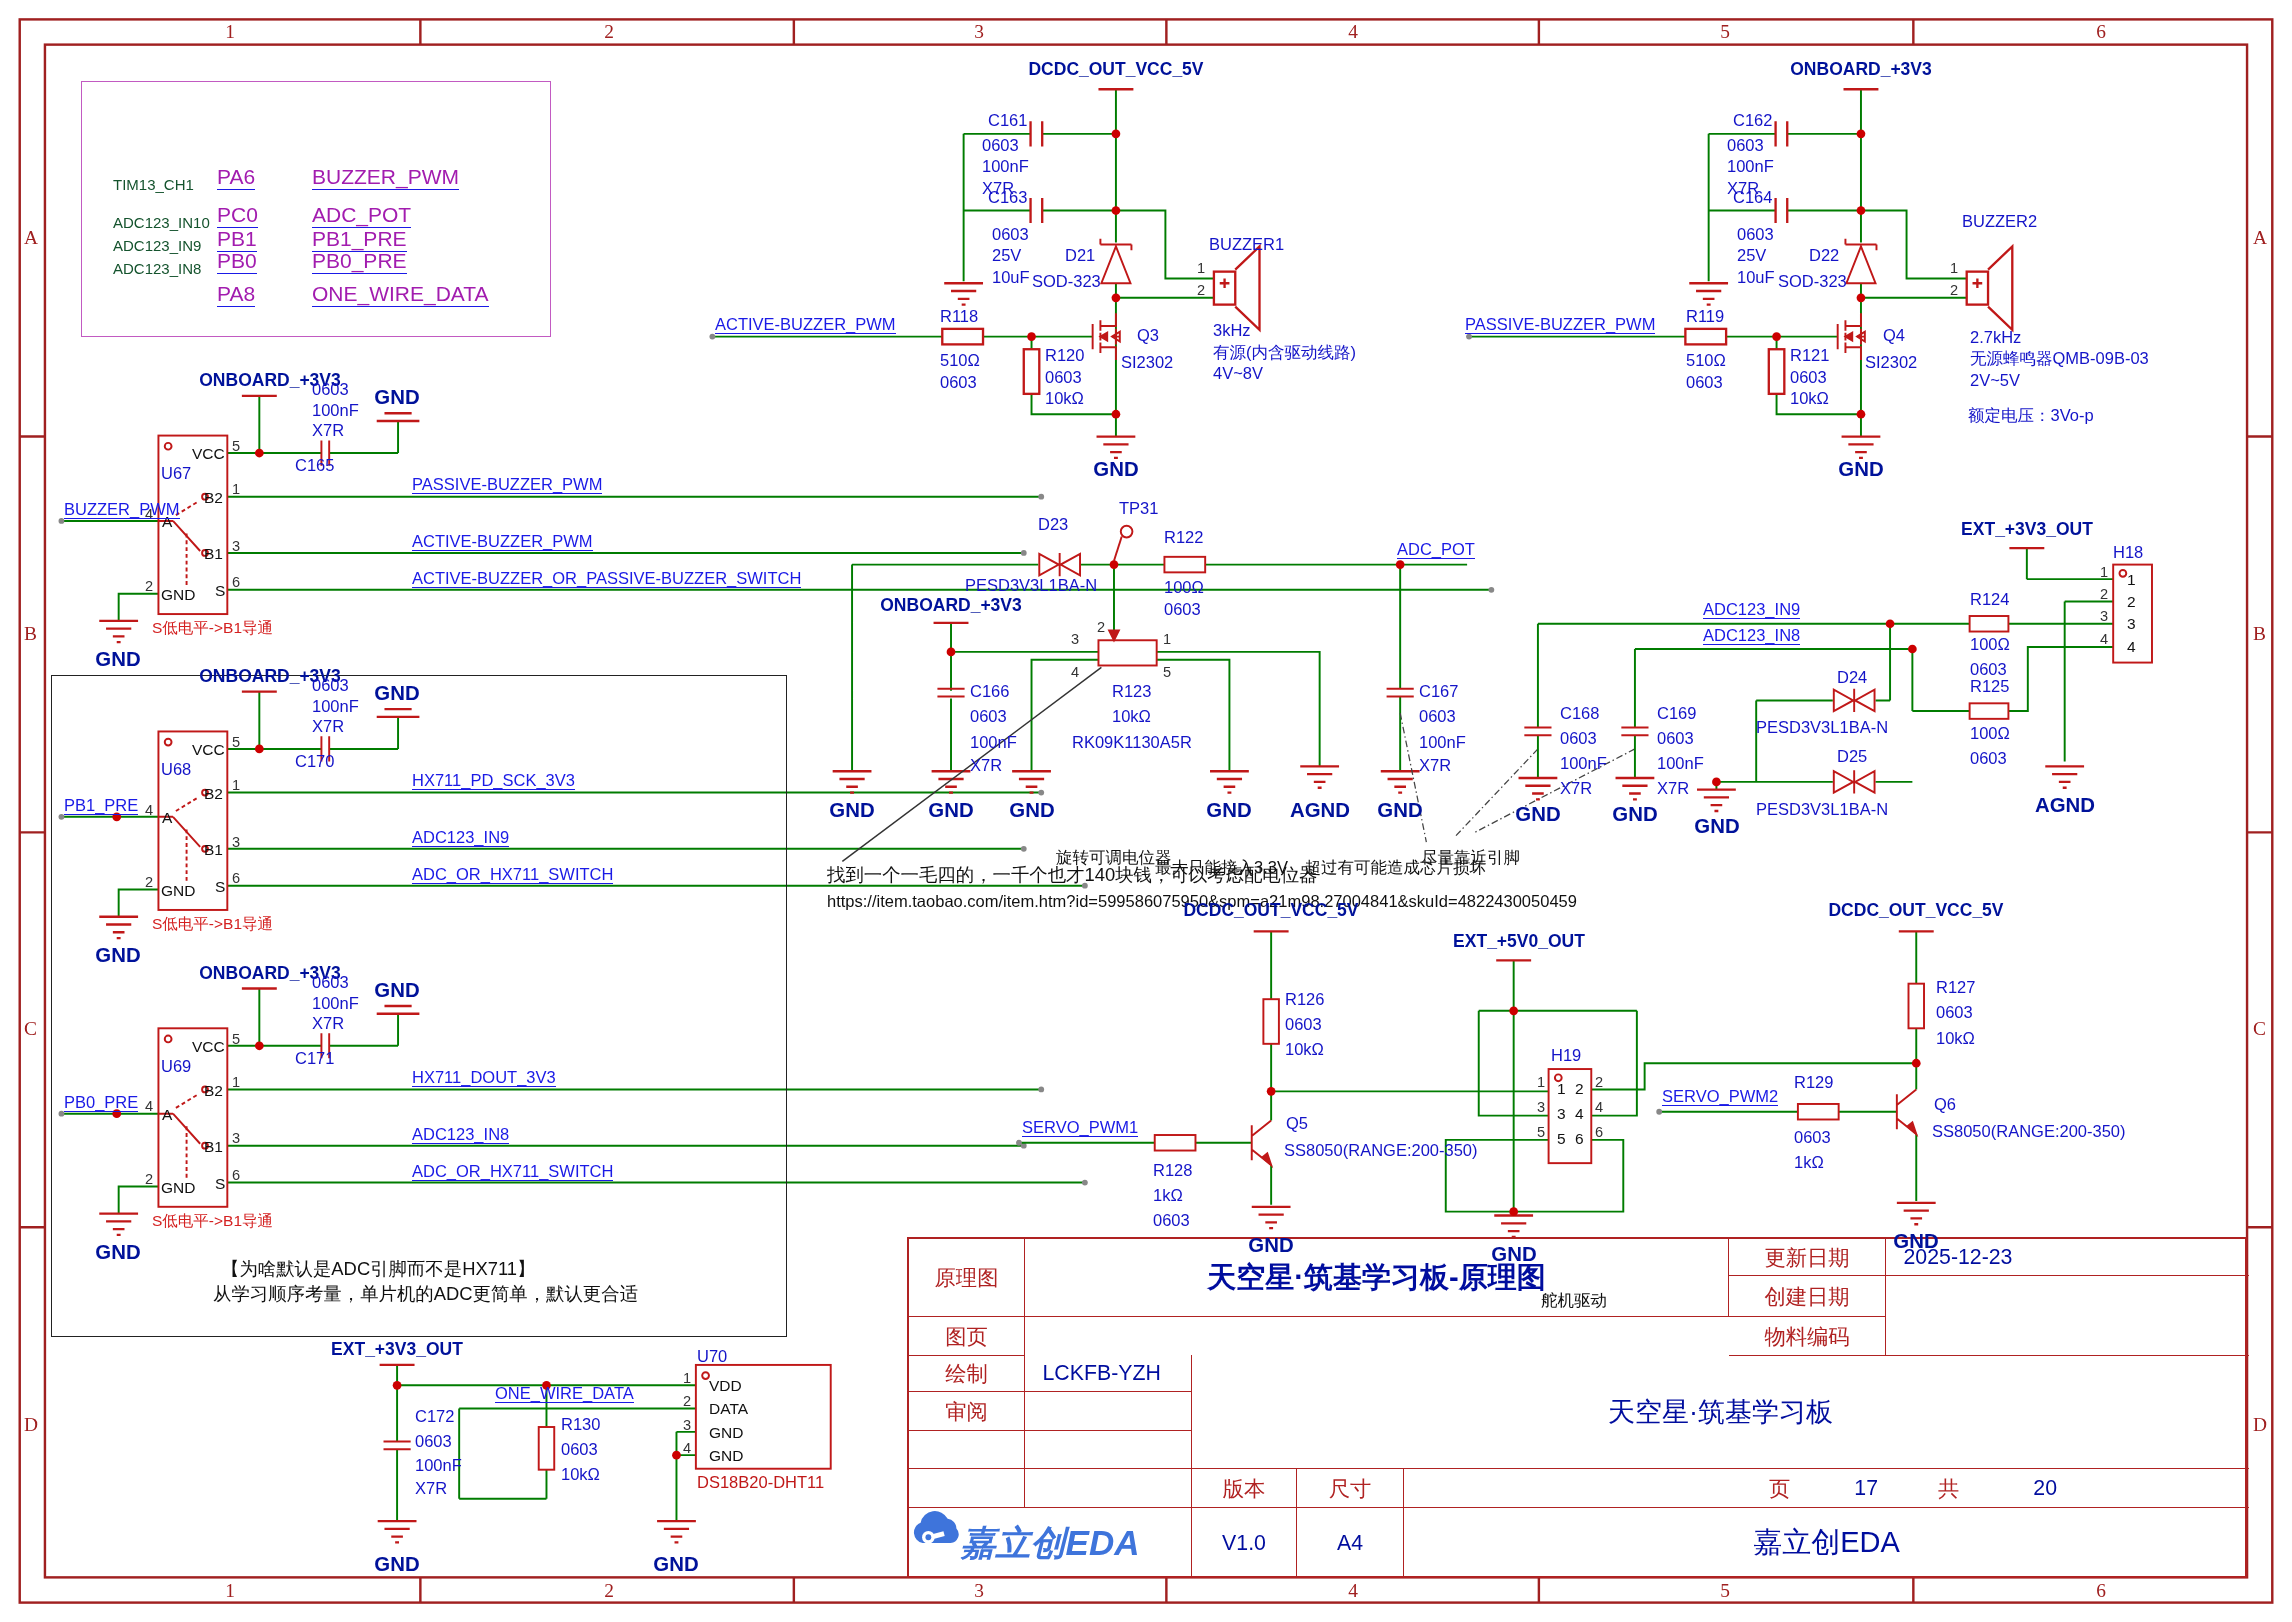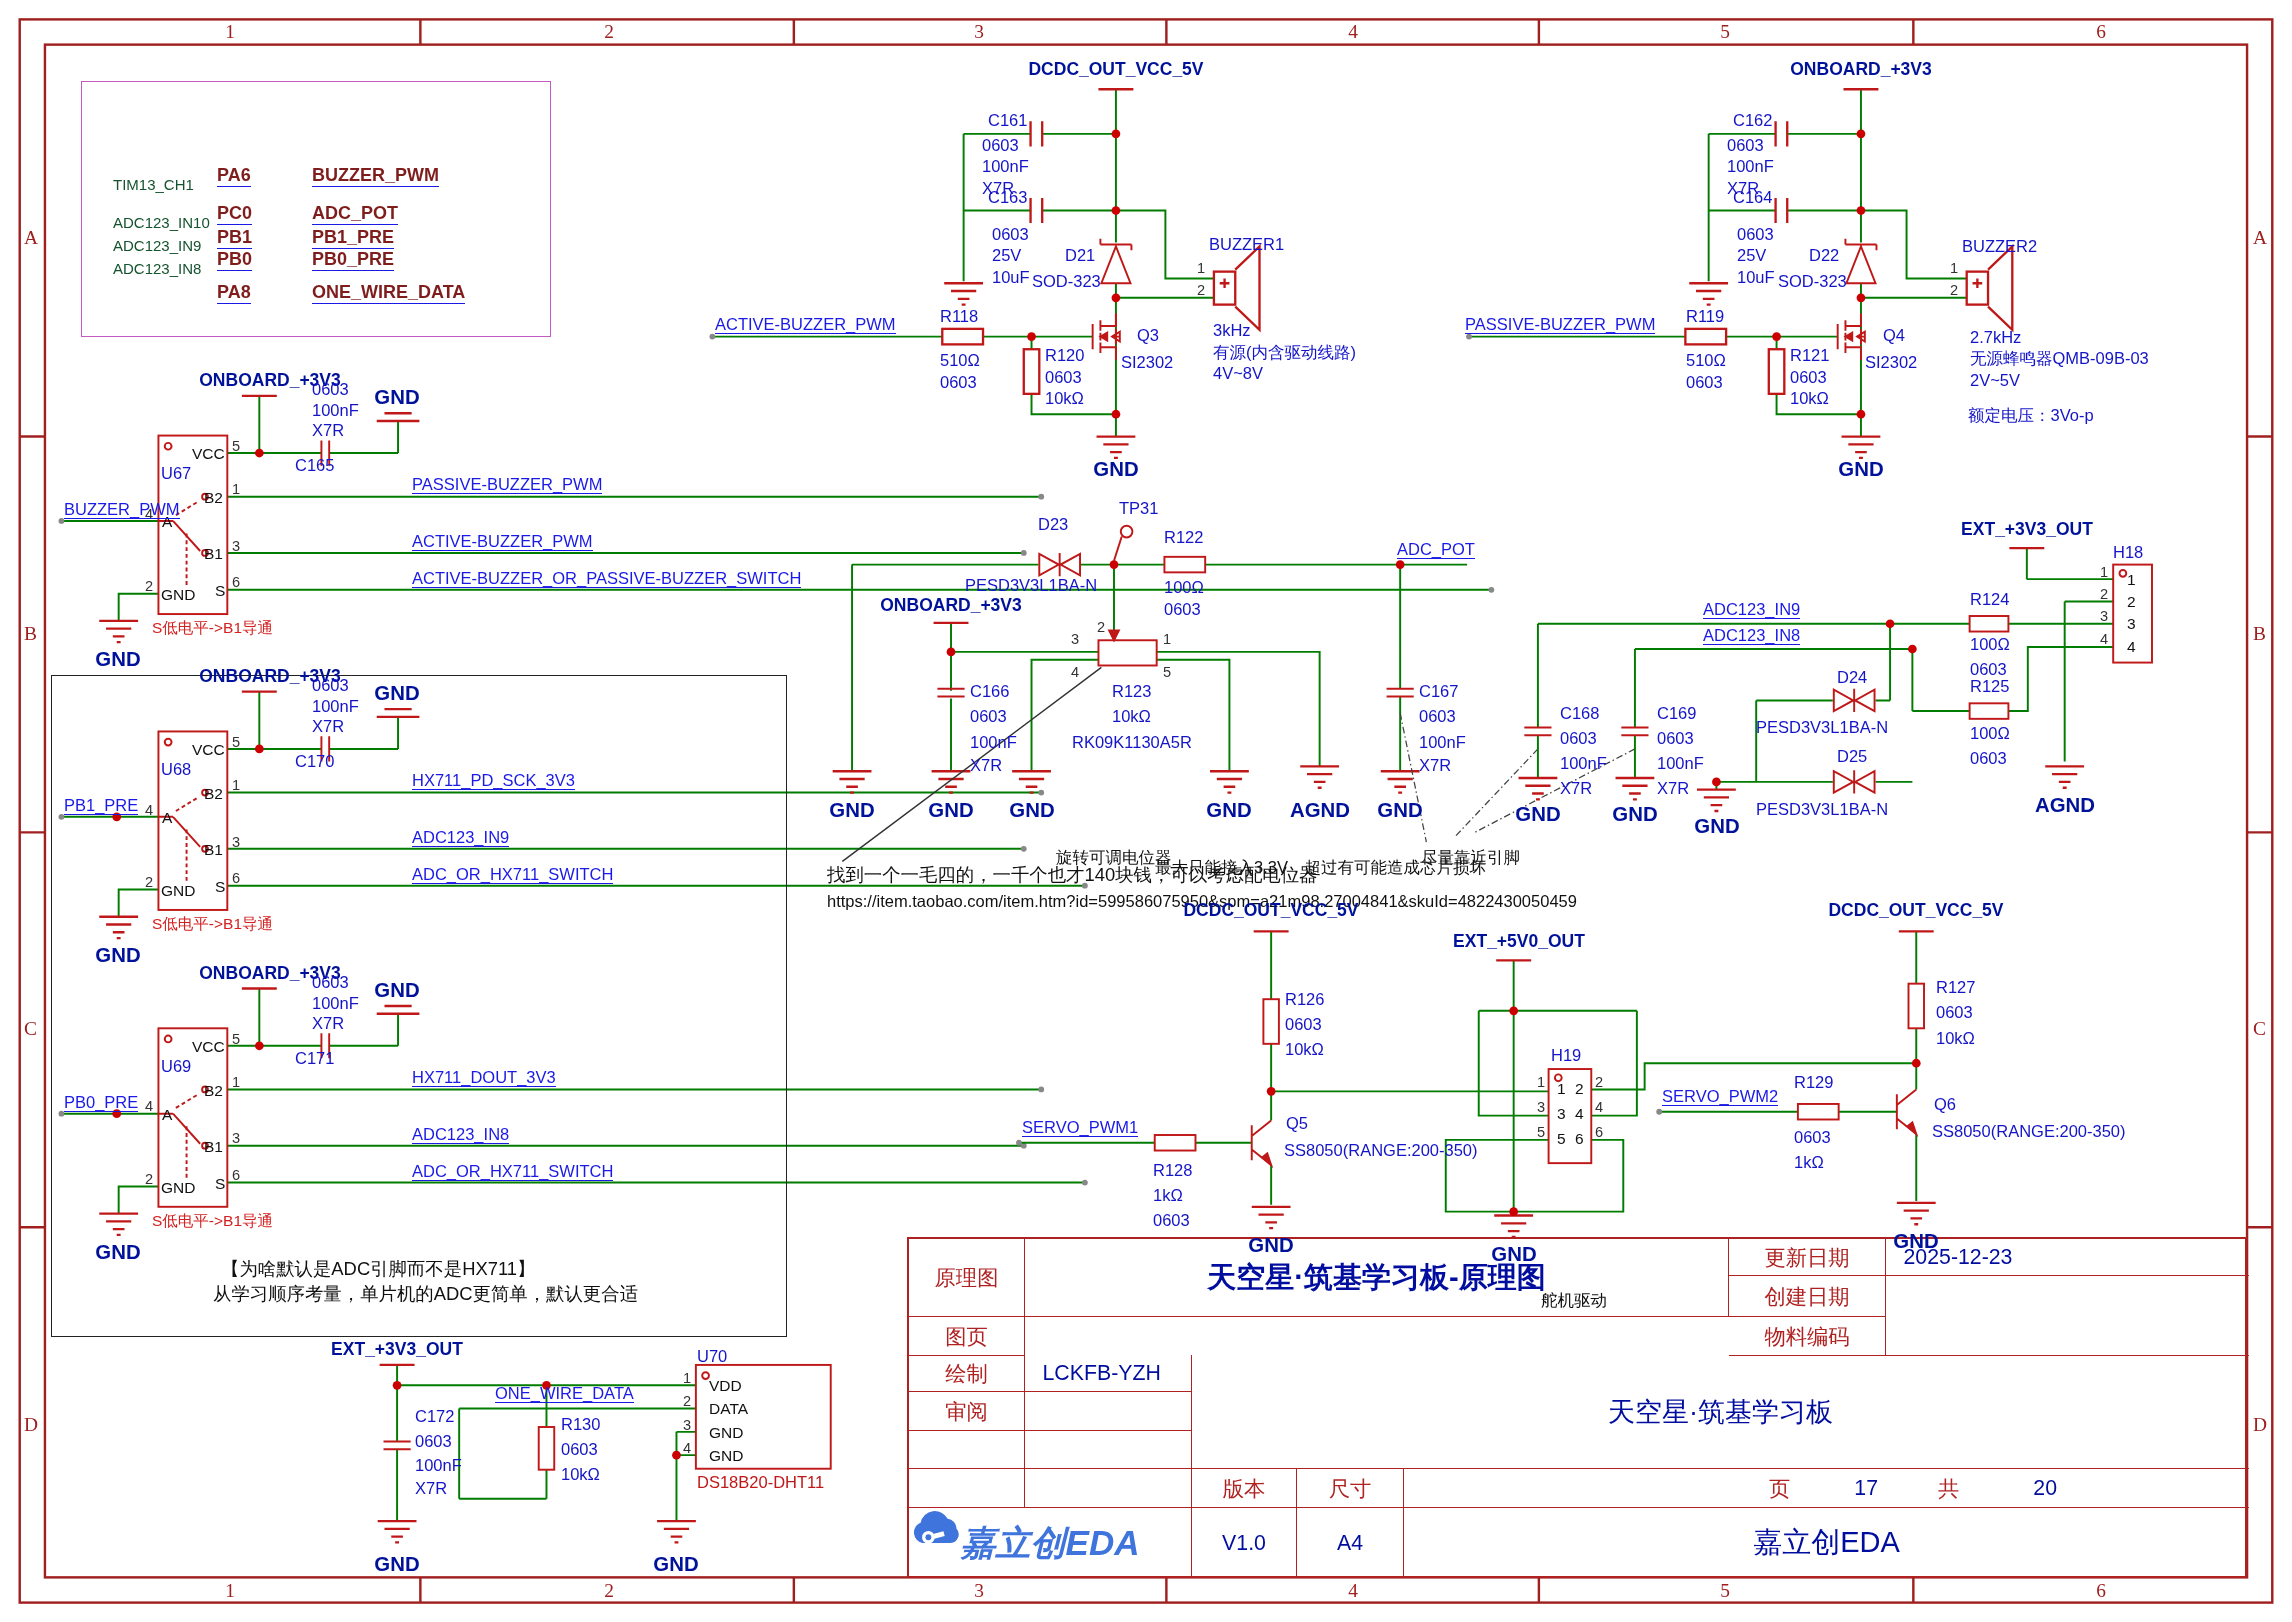--- a/index.html
+++ b/index.html
@@ -17,21 +17,21 @@
   .red{color:#d42020;font-size:15.5px;}
   .redlbl{color:#c01818;font-size:16.5px;}
   .blk{color:#101010;font-size:18.4px;}
   .blk17{color:#101010;font-size:16.5px;}
   .gridnum{color:#a02020;font-size:19.4px;font-family:"Liberation Serif",serif;}
   
   #pin-table{position:absolute;left:81px;top:81px;width:468px;height:254px;border:1.9px solid #c25ac2;background:#fff;}
   #pin-table .hdr{position:absolute;left:0;top:0;right:0;height:37px;background:#fbf7c6;border-bottom:1.9px solid #444;
        color:#111;font-size:19.4px;text-align:center;line-height:37px;}
   #pin-table .fn{position:absolute;color:#14532d;font-size:15px;}
-  #pin-table .pn{position:absolute;color:#7f1d1d;font-size:18px;border-bottom:1.6px solid #1a1ae6;font-weight:bold;}
+  #pin-table .pn{position:absolute;color:#a21caf;font-size:21px;border-bottom:1.6px solid #1a1ae6;}
   
   #hx-box{position:absolute;left:51px;top:675px;width:734px;height:660px;border:1.9px solid #222;}
   
   #tb{position:absolute;left:907px;top:1237px;width:1340px;height:341px;border:2.4px solid #b02222;box-sizing:border-box;}
   #tb .cell{position:absolute;box-sizing:border-box;display:flex;align-items:center;justify-content:center;overflow:hidden;}
   #tb .br{border-right:1.9px solid #b02222;}
   #tb .bb{border-bottom:1.9px solid #b02222;}
   .tred{color:#b02222;font-size:21.3px;}
   .tnavy{color:#000d9e;font-size:21.3px;}
   .ttitle{color:#000d9e;font-size:29px;font-weight:bold;}
@@ -464,21 +464,21 @@
     <span class="lbl val" style="left: 1733px; top: 111px;">C162</span>
     <span class="lbl val" style="left: 1727px; top: 136px;">0603</span>
     <span class="lbl val" style="left: 1727px; top: 157px;">100nF</span>
     <span class="lbl val" style="left: 1727px; top: 179px;">X7R</span>
     <span class="lbl val" style="left: 1733px; top: 188px;">C164</span>
     <span class="lbl val" style="left: 1737px; top: 225px;">0603</span>
     <span class="lbl val" style="left: 1737px; top: 246px;">25V</span>
     <span class="lbl val" style="left: 1737px; top: 268px;">10uF</span>
     <span class="lbl val" style="left: 1809px; top: 246px;">D22</span>
     <span class="lbl val" style="left: 1778px; top: 272px;">SOD-323</span>
-    <span class="lbl val" style="left: 1962px; top: 212px; margin-top: 25px;">BUZZER2</span>
+    <span class="lbl val" style="left: 1962px; top: 212px;">BUZZER2</span>
     <span class="lbl pin" style="left: 1950px; top: 260px;">1</span>
     <span class="lbl pin" style="left: 1950px; top: 282px;">2</span>
     <span class="lbl val" style="left: 1970px; top: 328px;">2.7kHz</span>
     <span class="lbl val" style="left: 1970px; top: 349px;">无源蜂鸣器QMB-09B-03</span>
     <span class="lbl val" style="left: 1970px; top: 371px;">2V~5V</span>
     <span class="lbl val" style="left: 1968px; top: 406px;">额定电压：3Vo-p</span>
     <span class="lbl net" style="left: 1465px; top: 315px;">PASSIVE-BUZZER_PWM</span>
     <span class="lbl val" style="left: 1686px; top: 307px;">R119</span>
     <span class="lbl val" style="left: 1686px; top: 351px;">510Ω</span>
     <span class="lbl val" style="left: 1686px; top: 373px;">0603</span>

